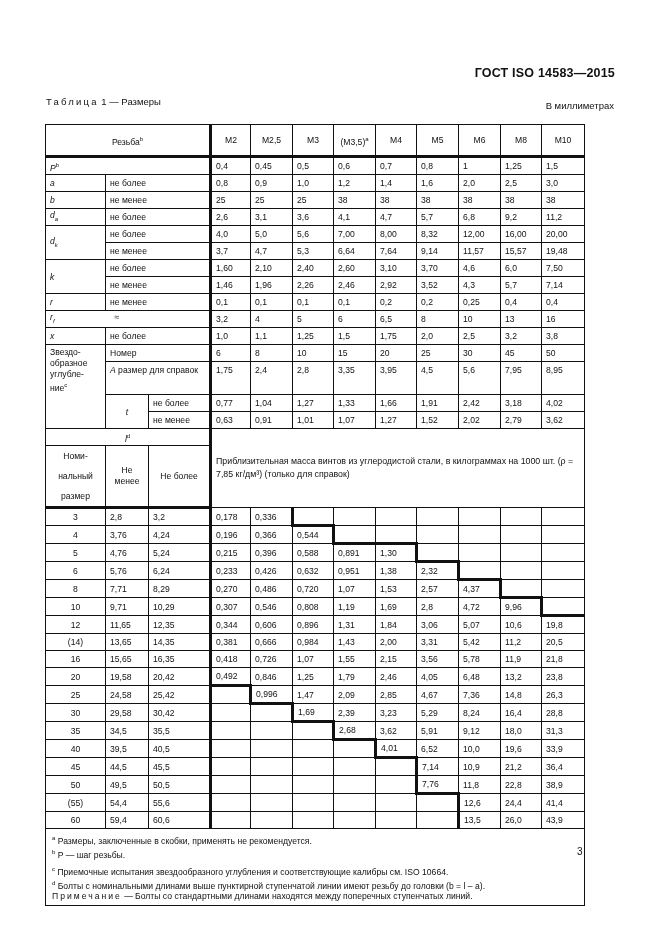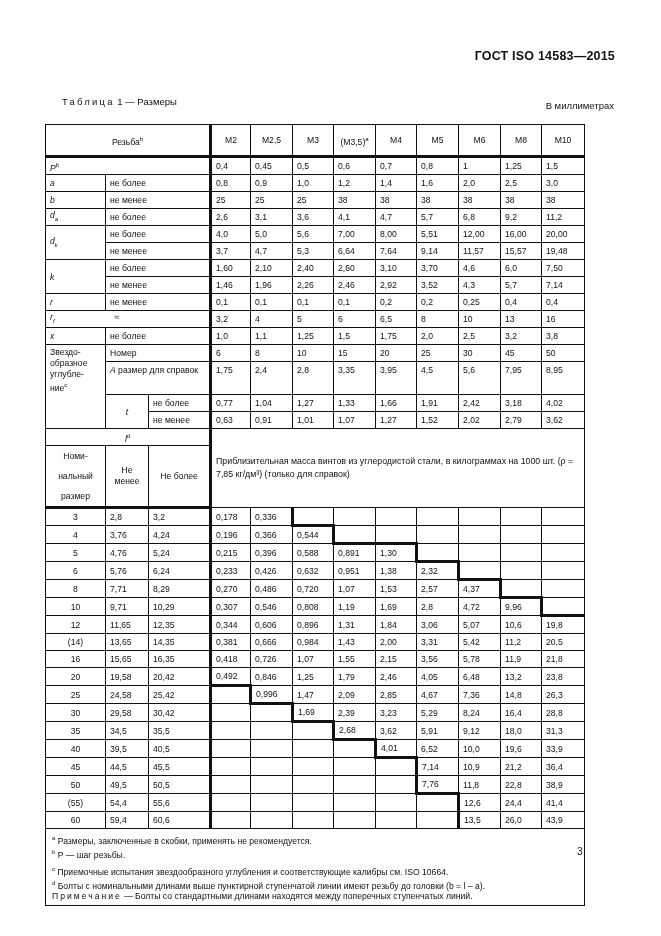--- a/index.html
+++ b/index.html
@@ -1,19 +1,19 @@
 <!DOCTYPE html>
 <html><head>
 <meta charset="utf-8">
 <style>
   html, body { margin:0; padding:0; background:#ffffff; }
   body { width:661px; height:936px; position:relative; font-family:"Liberation Sans", sans-serif; color:#111; overflow:hidden; }
-  .header-title { position:absolute; right:46px; top:49px; font-size:12.5px; font-weight:bold; letter-spacing:0.2px; }
+  .header-title { position:absolute; right:46px; top:66px; font-size:12.5px; font-weight:bold; letter-spacing:0.2px; }
   .table-caption { position:absolute; left:46px; top:96px; font-size:9.5px; }
-  .table-caption .spaced { letter-spacing:2.2px;margin-left:16px; }
+  .table-caption .spaced { letter-spacing:2.2px; }
   .units { position:absolute; right:47px; top:100px; font-size:9.5px; }
   .page-num { position:absolute; left:577px; top:846px; font-size:10px; }
 
   table.main { position:absolute; left:45px; top:124px; border-collapse:collapse; table-layout:fixed; width:539px; font-size:8.6px; }
   table.main td { border:1px solid #111; padding:0 4px; height:16px; line-height:10px; vertical-align:middle; white-space:nowrap; }
   table.main td.c { text-align:center; }
   table.main td.wrap { white-space:normal; }
   .hdr td { height:30px !important; }
   .thickB { border-bottom:3px solid #111 !important; }
   .thickR { border-right:3px solid #111 !important; }
@@ -112,21 +112,21 @@
         <td><span>11,2</span></td>
       </tr>
       <tr>
         <td rowspan="2"><span class="it">d</span><sub class="it">k</sub></td>
         <td colspan="2" class="thickR"><span>не более</span></td>
         <td><span>4,0</span></td>
         <td><span>5,0</span></td>
         <td><span>5,6</span></td>
         <td><span>7,00</span></td>
         <td><span>8,00</span></td>
-        <td><span>5,51</span></td>
+        <td><span>8,32</span></td>
         <td><span>12,00</span></td>
         <td><span>16,00</span></td>
         <td><span>20,00</span></td>
       </tr>
       <tr>
         <td colspan="2" class="thickR"><span>не менее</span></td>
         <td><span>3,7</span></td>
         <td><span>4,7</span></td>
         <td><span>5,3</span></td>
         <td><span>6,64</span></td>

